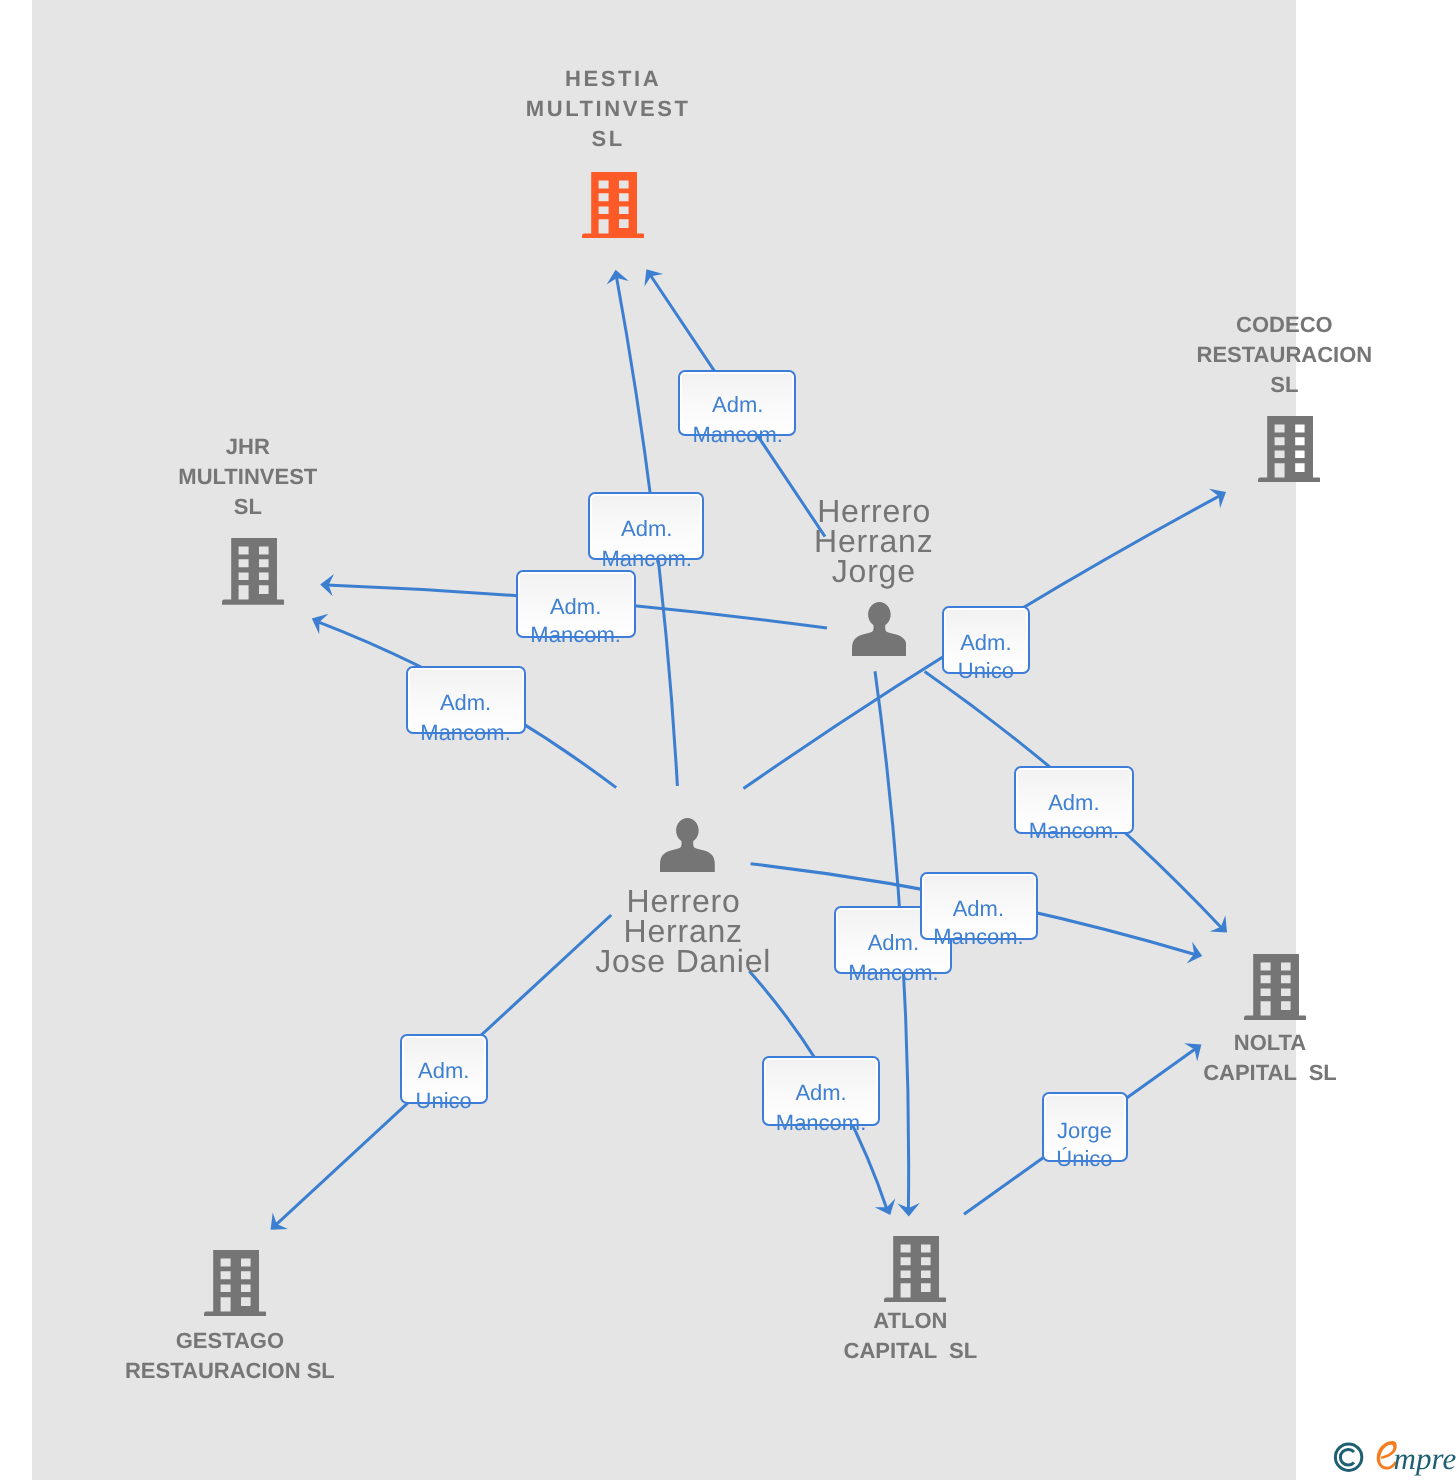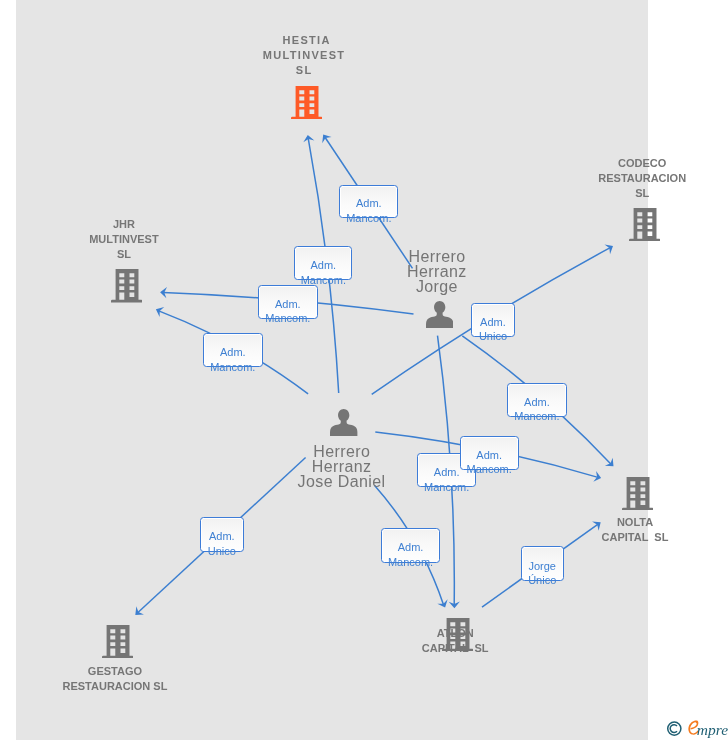--- a/index.html
+++ b/index.html
@@ -106,21 +106,21 @@
       <svg class="node-icon" width="31.6" height="33.4" viewBox="0 0 31.6 33.4" style="left: 605.6px; top: 476.5px;">
         <path fill="#757575" d="M4.6 0 H27.5 V30.8 H30.4 A1.2 1.2 0 0 1 31.6 32.0 V33.4 H0 V32.0 A1.2 1.2 0 0 1 1.2 30.8 H4.6 Z M8.3 4.2 H13.3 V8.3 H8.3 Z M18.5 4.2 H23.3 V8.3 H18.5 Z M8.3 10.6 H13.3 V14.6 H8.3 Z M18.5 10.6 H23.3 V14.6 H18.5 Z M8.3 17.2 H13.3 V21 H8.3 Z M18.5 17.2 H23.3 V21 H18.5 Z M8.3 23.6 H13.3 V30.700000000000003 H8.3 Z M18.5 23.6 H23.3 V28 H18.5 Z " fill-rule="evenodd"></path>
       </svg>
       <div class="node-cap" style="left: 489px; width: 260px; top: 514.8px;">NOLTA
 CAPITAL  SL</div>
     </div>
     <div class="node company">
       <svg class="node-icon" width="31.6" height="33.4" viewBox="0 0 31.6 33.4" style="left: 425.8px; top: 617.6px;">
         <path fill="#757575" d="M4.6 0 H27.5 V30.8 H30.4 A1.2 1.2 0 0 1 31.6 32.0 V33.4 H0 V32.0 A1.2 1.2 0 0 1 1.2 30.8 H4.6 Z M8.3 4.2 H13.3 V8.3 H8.3 Z M18.5 4.2 H23.3 V8.3 H18.5 Z M8.3 10.6 H13.3 V14.6 H8.3 Z M18.5 10.6 H23.3 V14.6 H18.5 Z M8.3 17.2 H13.3 V21 H8.3 Z M18.5 17.2 H23.3 V21 H18.5 Z M8.3 23.6 H13.3 V30.700000000000003 H8.3 Z M18.5 23.6 H23.3 V28 H18.5 Z " fill-rule="evenodd"></path>
       </svg>
-      <div class="node-cap" style="left: 309.2px; width: 260px; top: 626px;">ATLON
+      <div class="node-cap" style="left: 309.2px; width: 260px; top: 654px;">ATLON
 CAPITAL  SL</div>
     </div>
     <div class="node company">
       <svg class="node-icon" width="31.6" height="33.4" viewBox="0 0 31.6 33.4" style="left: 85.55px; top: 625px;">
         <path fill="#757575" d="M4.6 0 H27.5 V30.8 H30.4 A1.2 1.2 0 0 1 31.6 32.0 V33.4 H0 V32.0 A1.2 1.2 0 0 1 1.2 30.8 H4.6 Z M8.3 4.2 H13.3 V8.3 H8.3 Z M18.5 4.2 H23.3 V8.3 H18.5 Z M8.3 10.6 H13.3 V14.6 H8.3 Z M18.5 10.6 H23.3 V14.6 H18.5 Z M8.3 17.2 H13.3 V21 H8.3 Z M18.5 17.2 H23.3 V21 H18.5 Z M8.3 23.6 H13.3 V30.700000000000003 H8.3 Z M18.5 23.6 H23.3 V28 H18.5 Z " fill-rule="evenodd"></path>
       </svg>
       <div class="node-cap" style="left: -31.05px; width: 260px; top: 663.8px;">GESTAGO
 RESTAURACION SL</div>
     </div>
     <div class="node person">

